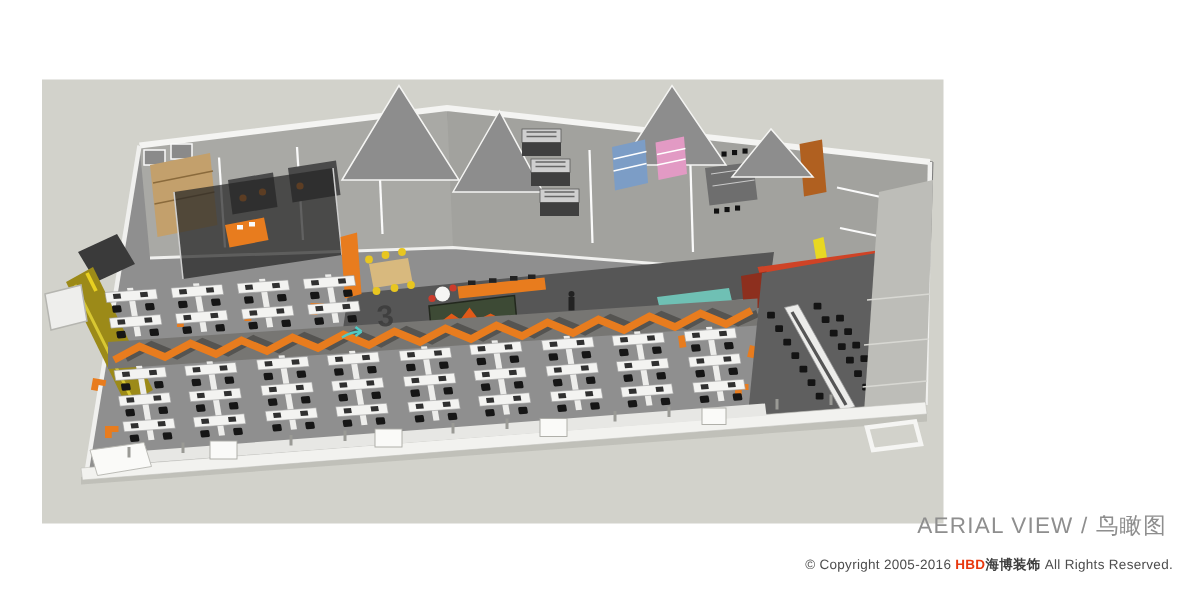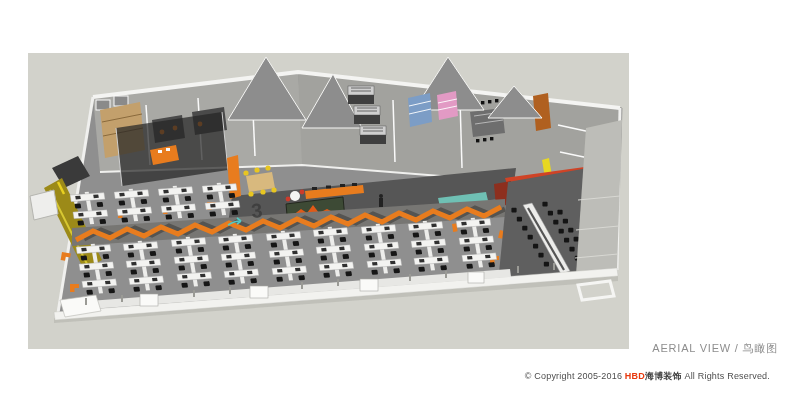--- a/index.html
+++ b/index.html
@@ -1,21 +1,21 @@
 <!DOCTYPE html>
 <html><head>
 <meta charset="utf-8">
 <style>
   html,body{margin:0;padding:0;background:#ffffff;}
   .slide{position:relative;width:800px;height:400px;background:#ffffff;overflow:hidden;
          font-family:"Liberation Sans",sans-serif;}
   .art{position:absolute;left:0;top:0;}
-  .caption{position:absolute;top:341px;right:22px;font-size:11px;letter-spacing:.8px;
+  .caption{position:absolute;top:341px;right:22px;font-size:15px;letter-spacing:.8px;
            color:#8e8e8e;white-space:nowrap;}
-  .footer{position:absolute;top:370px;right:30px;font-size:9px;letter-spacing:.2px;
+  .footer{position:absolute;top:370px;right:18px;font-size:9px;letter-spacing:.2px;
           color:#4d4d4d;white-space:nowrap;margin-left:23px;}
   .footer .brand-en{color:#e8380d;font-weight:bold;}
   .footer .brand-cn{color:#3f3f3f;font-weight:bold;}
 </style>
 </head>
 <body>
 
 <div class="slide">
 
 <svg class="art" width="800" height="400" viewBox="0 0 800 400">

